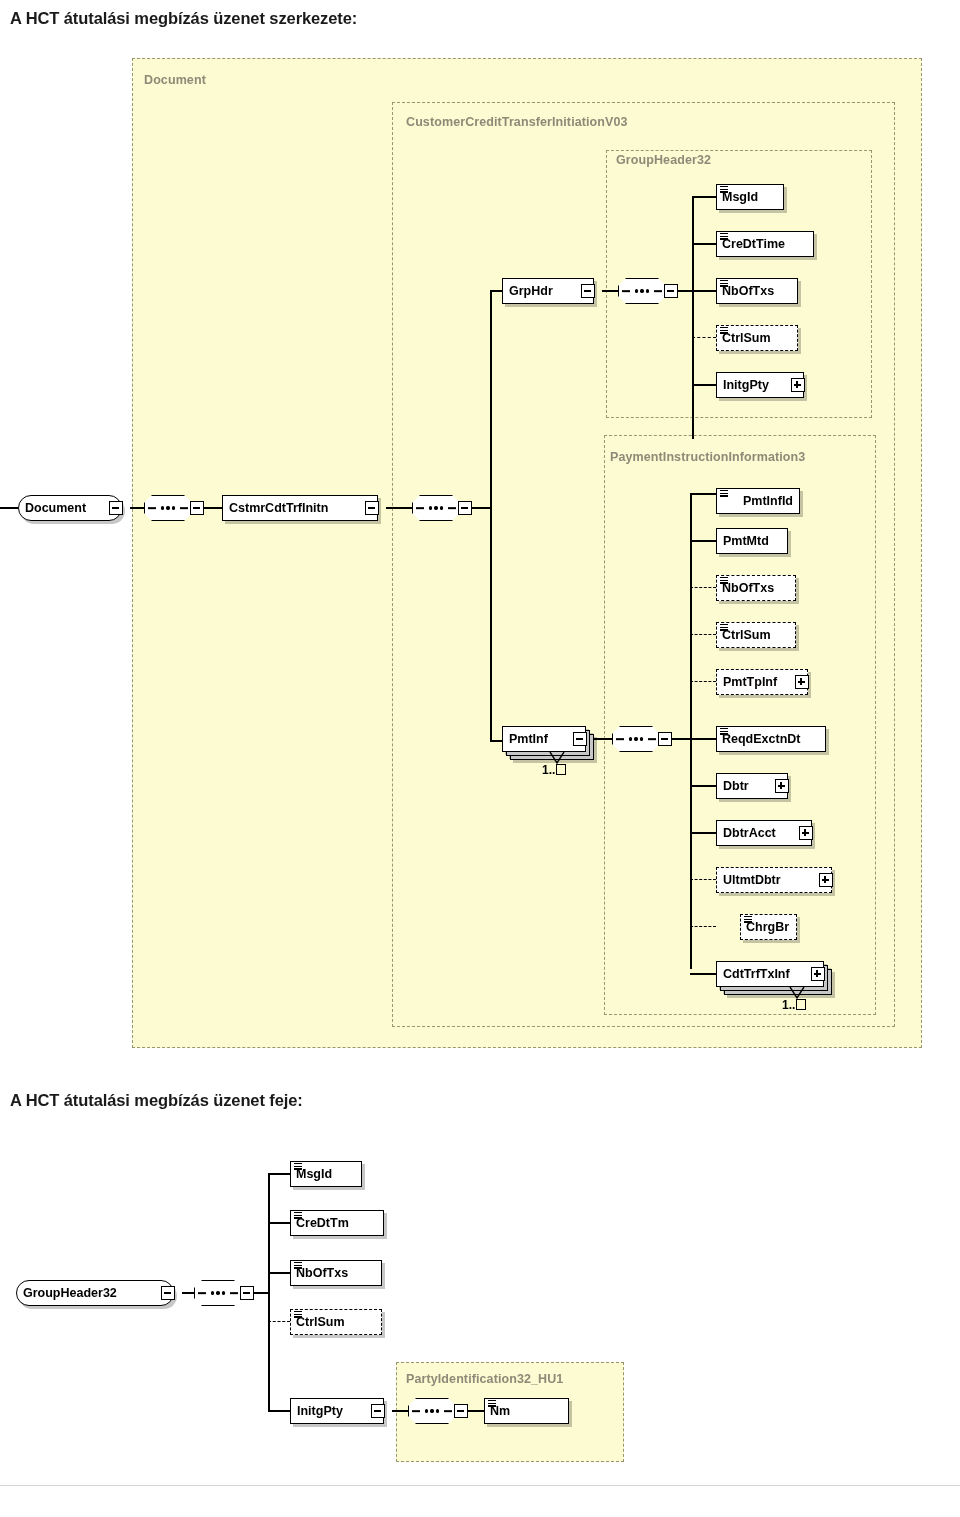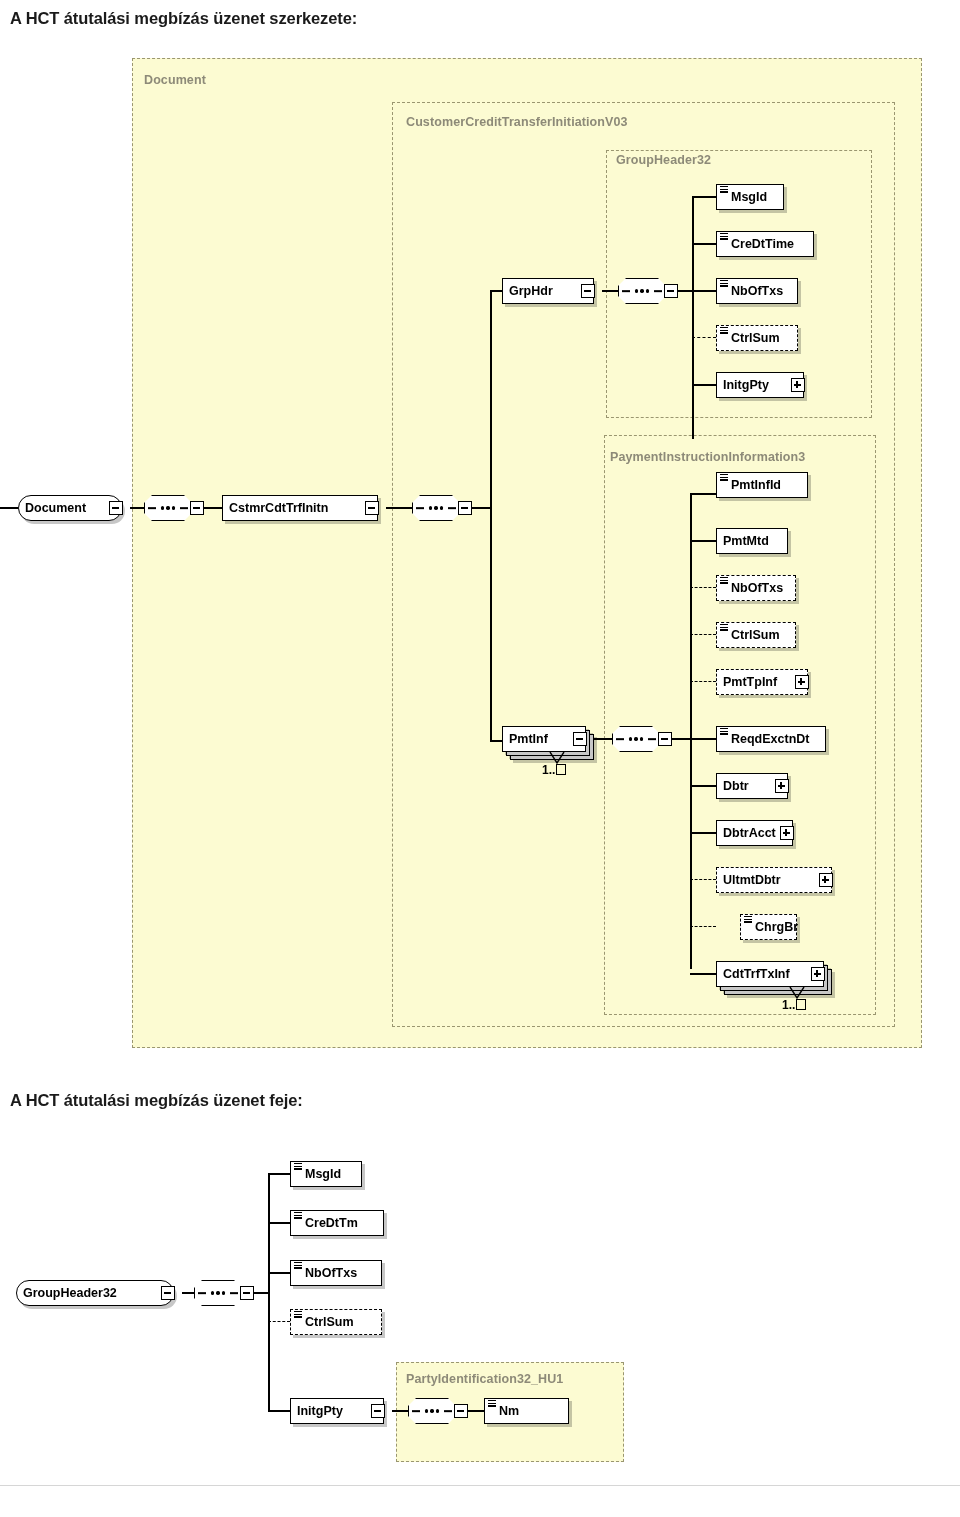--- a/index.html
+++ b/index.html
@@ -47,21 +47,21 @@
     padding:0 6px;line-height:1;
   }
   
   .attr-mark{
     position:absolute;left:3px;top:1px;width:8px;height:7px;
   }
   .attr-mark i{display:block;height:1.4px;background:#000;margin-bottom:1.2px;}
   .attr-mark i:nth-child(1){width:8px;}
   .attr-mark i:nth-child(2){width:8px;}
   .attr-mark i:nth-child(3){width:8px;}
-  .has-attr .label{padding-left:14px;}
+  .has-attr .label{padding-left:5px;}
 
   
   .expander{
     position:absolute;right:-1.7px;top:50%;transform:translateY(-50%);
     width:14px;height:14px;background:#fff;border:1.5px solid #000;
     box-sizing:border-box;
   }
   .expander::before,.expander::after{
     content:"";position:absolute;background:#000;
   }
@@ -292,21 +292,21 @@
   <div style="position:absolute;left:690px;top:537px;width:26px;border-top:1.6px dashed #000;z-index:2;"></div>
   <div style="position:absolute;left:690px;top:584px;width:26px;border-top:1.6px dashed #000;z-index:2;"></div>
   <div style="position:absolute;left:690px;top:631px;width:26px;border-top:1.6px dashed #000;z-index:2;"></div>
   <div class="ln h" style="left:690px;top:688.4px;width:26px;"></div>
   <div class="ln h" style="left:690px;top:735px;width:26px;"></div>
   <div class="ln h" style="left:690px;top:782px;width:26px;"></div>
   <div style="position:absolute;left:690px;top:829px;width:26px;border-top:1.6px dashed #000;z-index:2;"></div>
   <div style="position:absolute;left:690px;top:876px;width:26px;border-top:1.6px dashed #000;z-index:2;"></div>
   <div class="ln h" style="left:690px;top:923px;width:26px;"></div>
 
-  <div class="node has-attr" style="left:716px;top:422px;width:92px;">
+  <div class="node has-attr" style="left:716px;top:438px;width:84px;justify-content:flex-end;">
     <span class="attr-mark">
         <i></i>
         <i></i>
         <i></i>
       </span>
     <span class="label">PmtInfId</span>
   </div>
 
   <div class="node" style="left:716px;top:478px;width:72px;">
     <span class="label">PmtMtd</span>
@@ -342,21 +342,21 @@
         <i></i>
       </span>
     <span class="label">ReqdExctnDt</span>
   </div>
 
   <div class="node" style="left:716px;top:723px;width:72px;">
     <span class="label">Dbtr</span>
     <span class="expander plus"></span>
   </div>
 
-  <div class="node" style="left:716px;top:770px;width:77px;">
+  <div class="node" style="left:716px;top:770px;width:96px;">
     <span class="label">DbtrAcct</span>
     <span class="expander plus"></span>
   </div>
 
   <div class="node optional" style="left:716px;top:817px;width:116px;">
     <span class="label">UltmtDbtr</span>
     <span class="expander plus"></span>
   </div>
 
   <div class="node has-attr optional" style="left:740px;top:864px;width:57px;">

